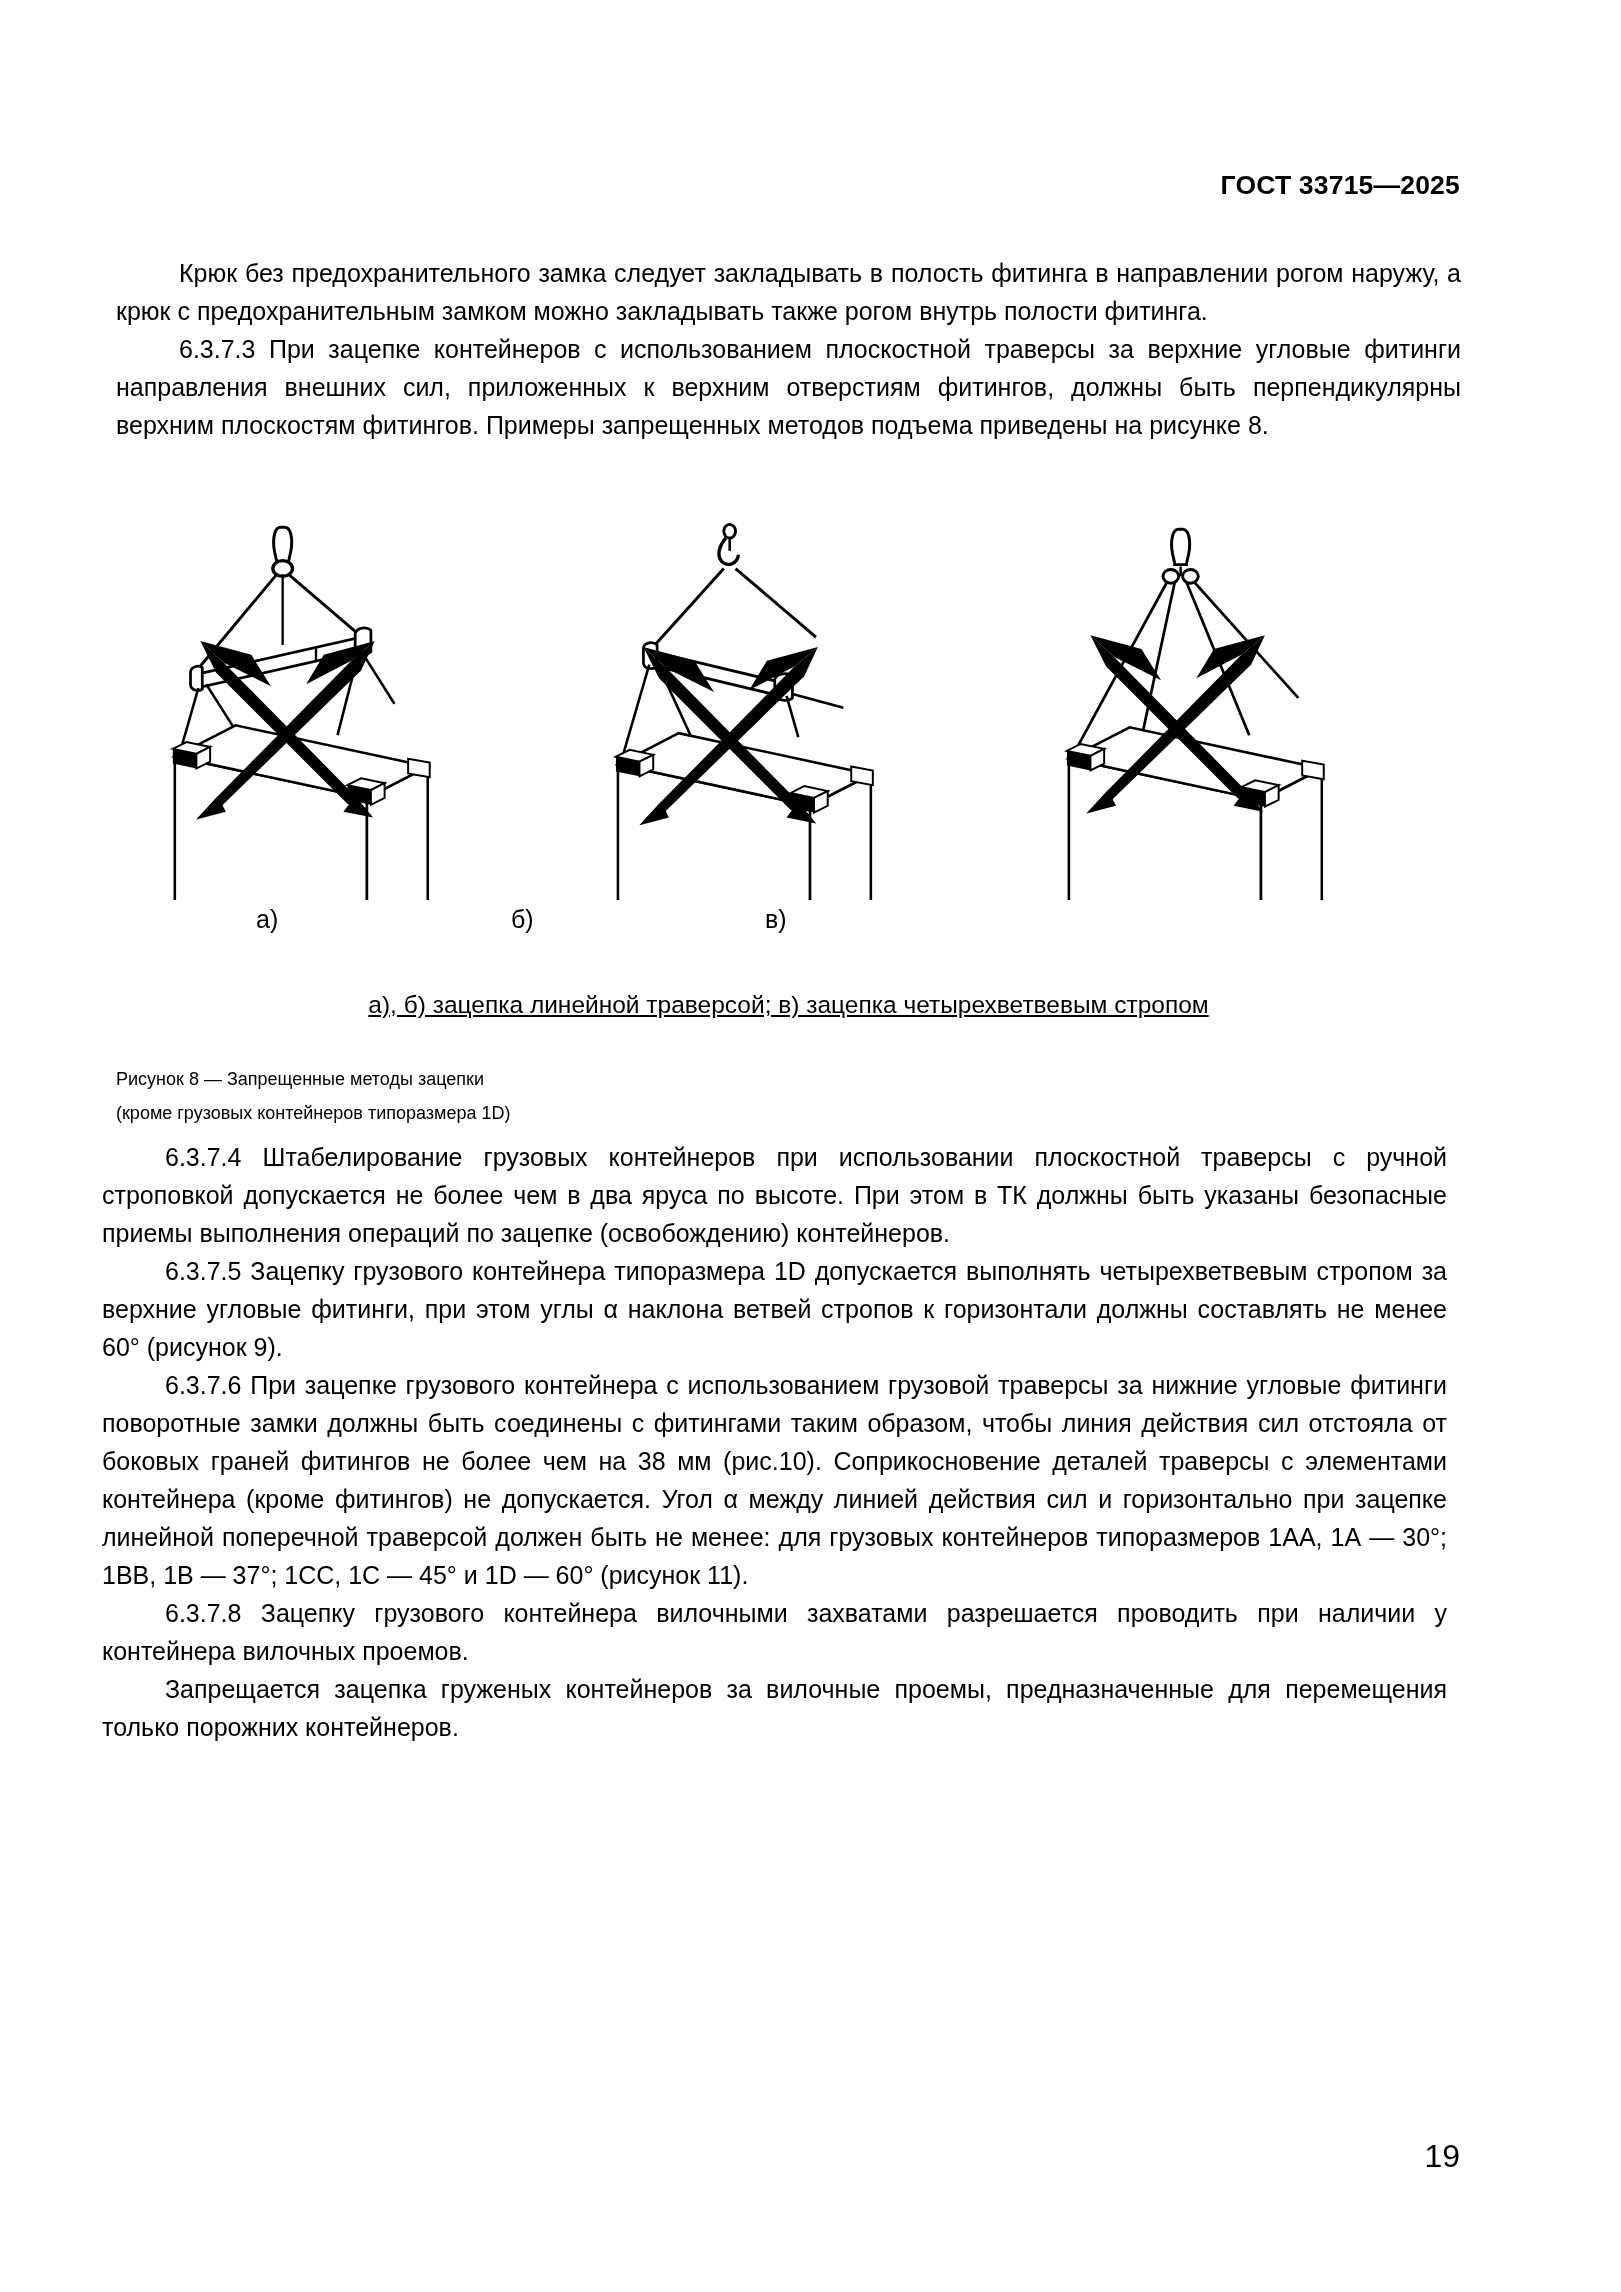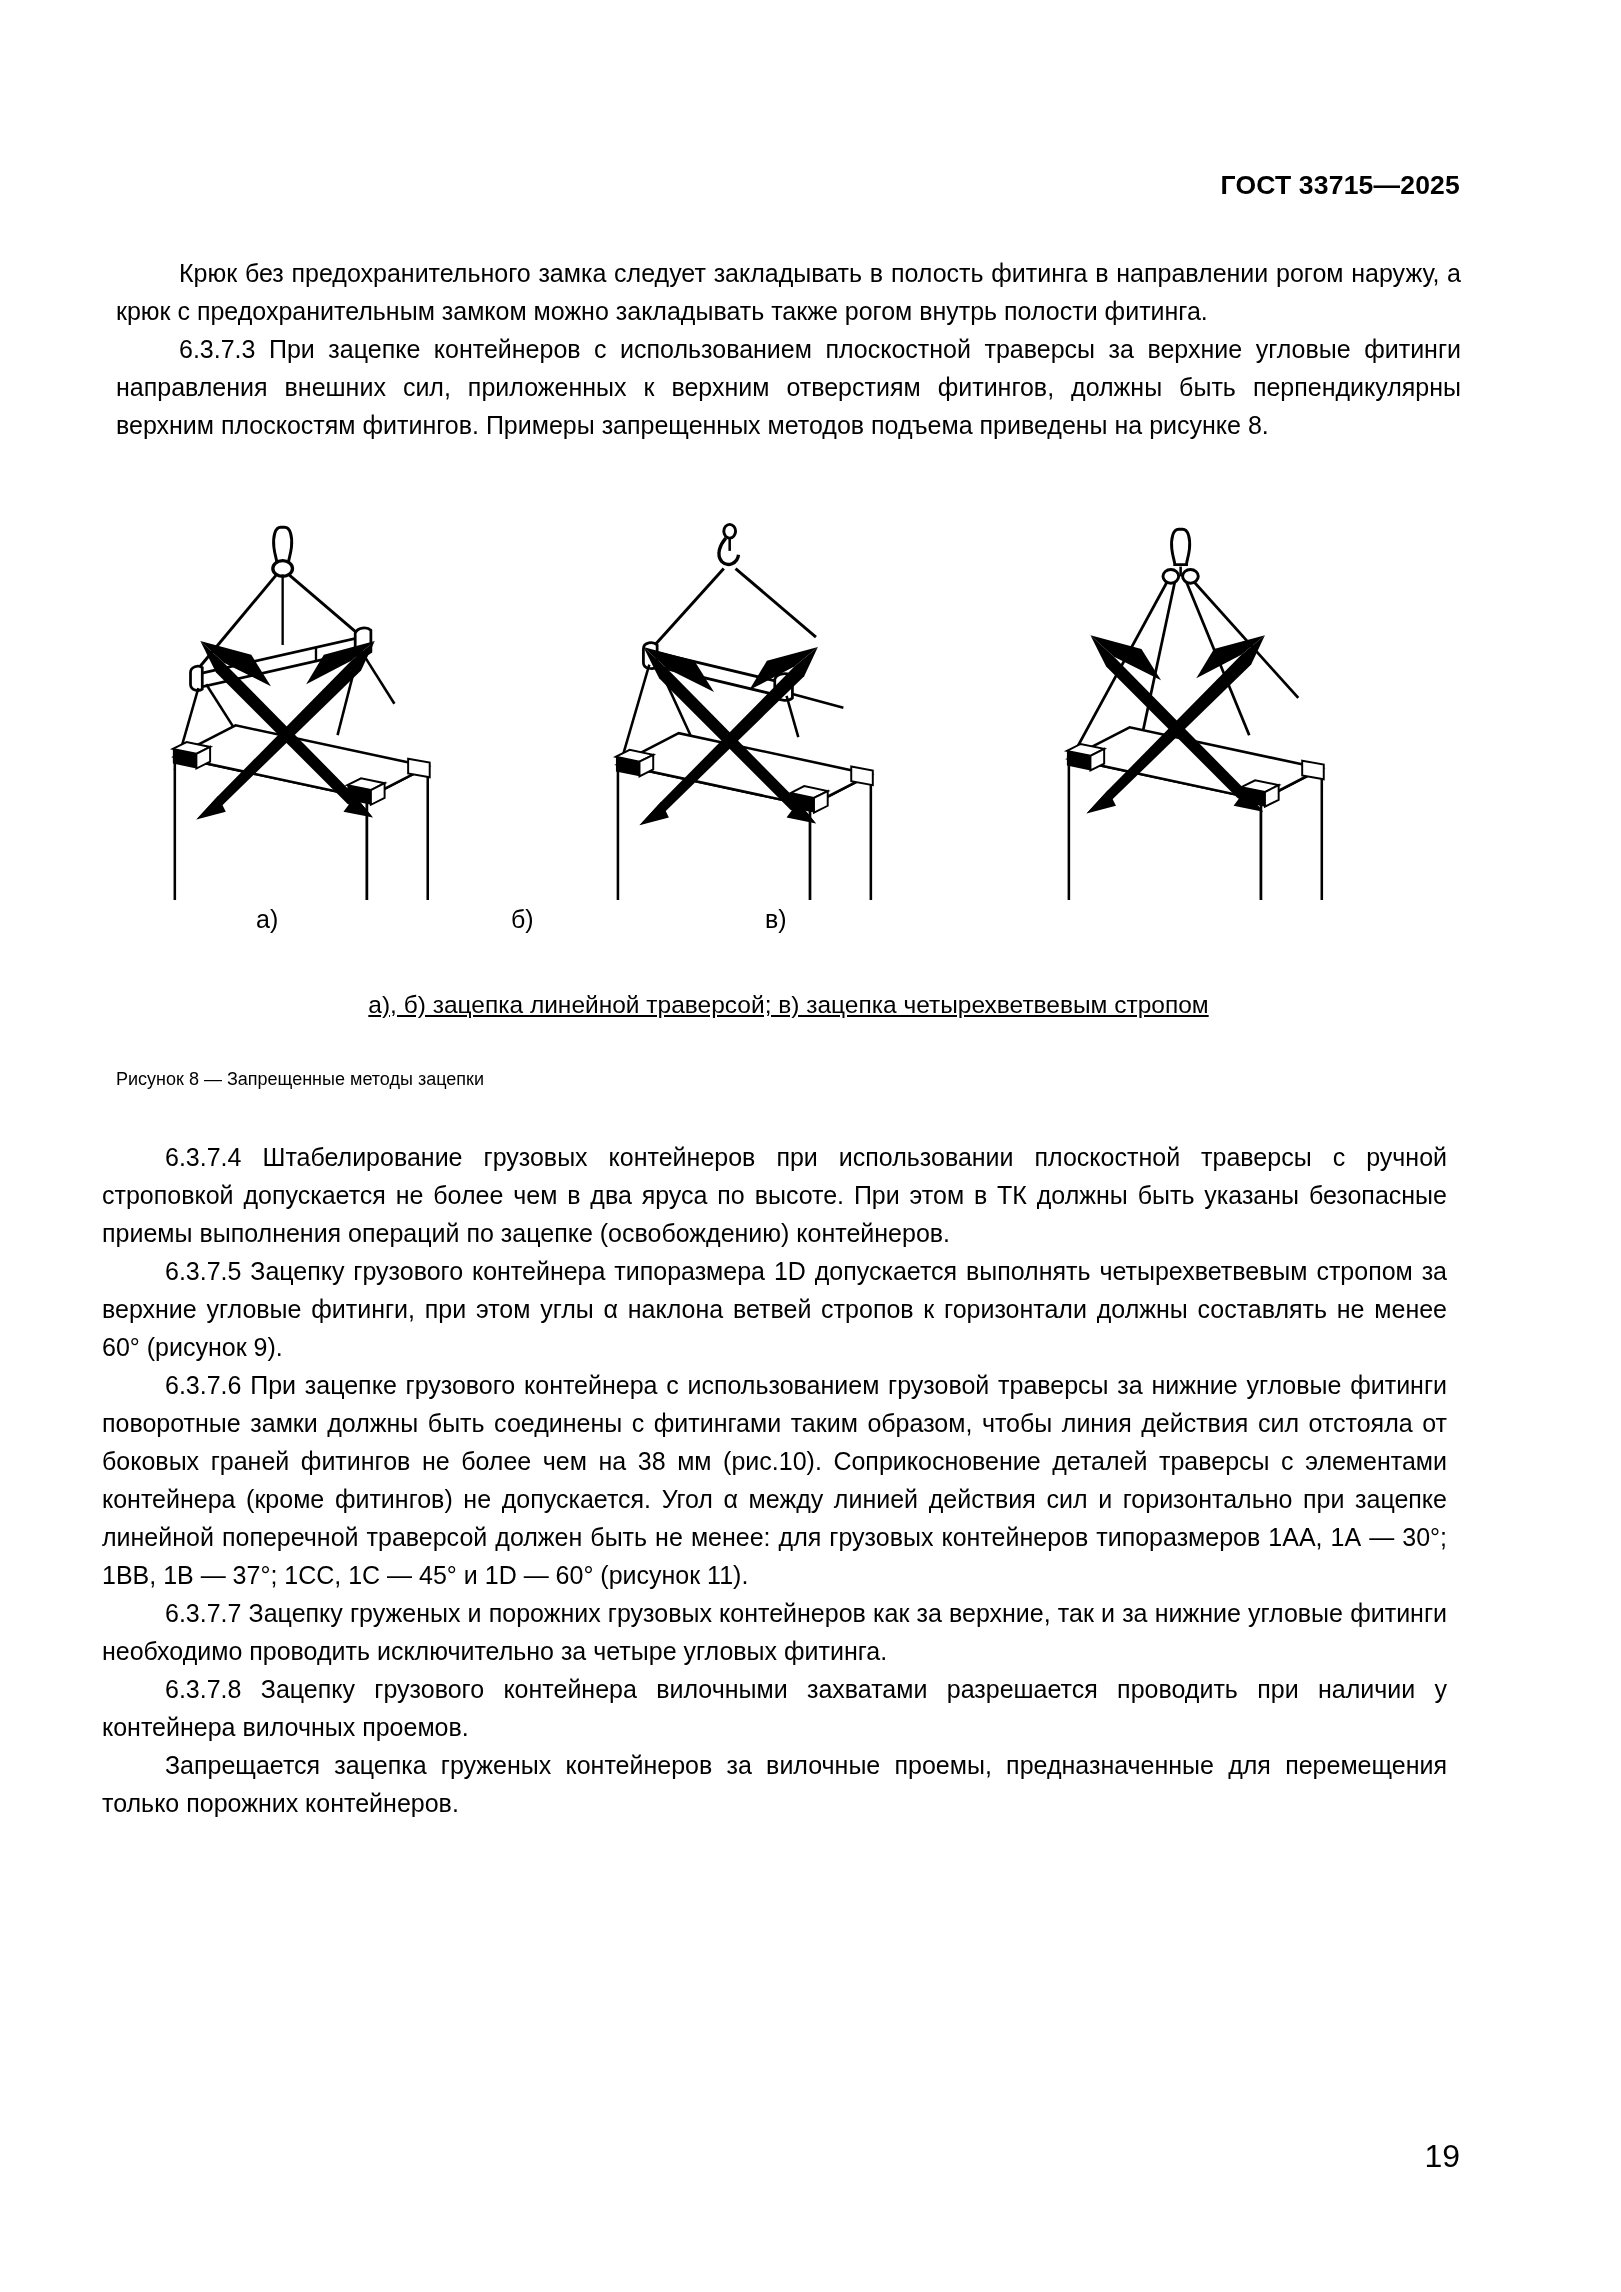--- a/index.html
+++ b/index.html
@@ -253,28 +253,28 @@
     <div class="sub-labels">
       <span class="sub-label a">а)</span>
       <span class="sub-label b">б)</span>
       <span class="sub-label v">в)</span>
     </div>
 
     <div class="figure-legend">а), б) зацепка линейной траверсой; в) зацепка четырехветвевым стропом</div>
 
     <div class="figure-caption">
       <span class="cap-line">Рисунок 8 — Запрещенные методы зацепки</span>
+      <span class="cap-line">(кроме грузовых контейнеров типоразмера 1D)</span>
     </div>
   </div>
 
   <div class="body-text-lower">
     <p class="para">6.3.7.4 Штабелирование грузовых контейнеров при использовании плоскостной траверсы с руч­ной строповкой допускается не более чем в два яруса по высоте. При этом в ТК должны быть указаны безопасные приемы выполнения операций по зацепке (освобождению) контейнеров.</p>
     <p class="para">6.3.7.5 Зацепку грузового контейнера типоразмера 1D допускается выполнять четырехветвевым стропом за верхние угловые фитинги, при этом углы α наклона ветвей стропов к горизонтали должны составлять не менее 60° (рисунок 9).</p>
     <p class="para">6.3.7.6 При зацепке грузового контейнера с использованием грузовой траверсы за нижние угло­вые фитинги поворотные замки должны быть соединены с фитингами таким образом, чтобы линия действия сил отстояла от боковых граней фитингов не более чем на 38 мм (рис.10). Соприкосновение деталей траверсы с элементами контейнера (кроме фитингов) не допускается. Угол α между линией действия сил и горизонтально при зацепке линейной поперечной траверсой должен быть не менее: для грузовых контейнеров типоразмеров 1АА, 1А — 30°; 1ВВ, 1В — 37°; 1СС, 1С — 45° и 1D — 60° (рисунок 11).</p>
-    <p class="para">6.3.7.7 Зацепку груженых и порожних грузовых контейнеров как за верхние, так и за нижние угло­вые фитинги необходимо проводить исключительно за четыре угловых фитинга.</p>
     <p class="para">6.3.7.8 Зацепку грузового контейнера вилочными захватами разрешается проводить при наличии у контейнера вилочных проемов.</p>
     <p class="para">Запрещается зацепка груженых контейнеров за вилочные проемы, предназначенные для пере­мещения только порожних контейнеров.</p>
   </div>
 
   <div class="page-number">19</div>
 
 </div>
 
 
 </body></html>

